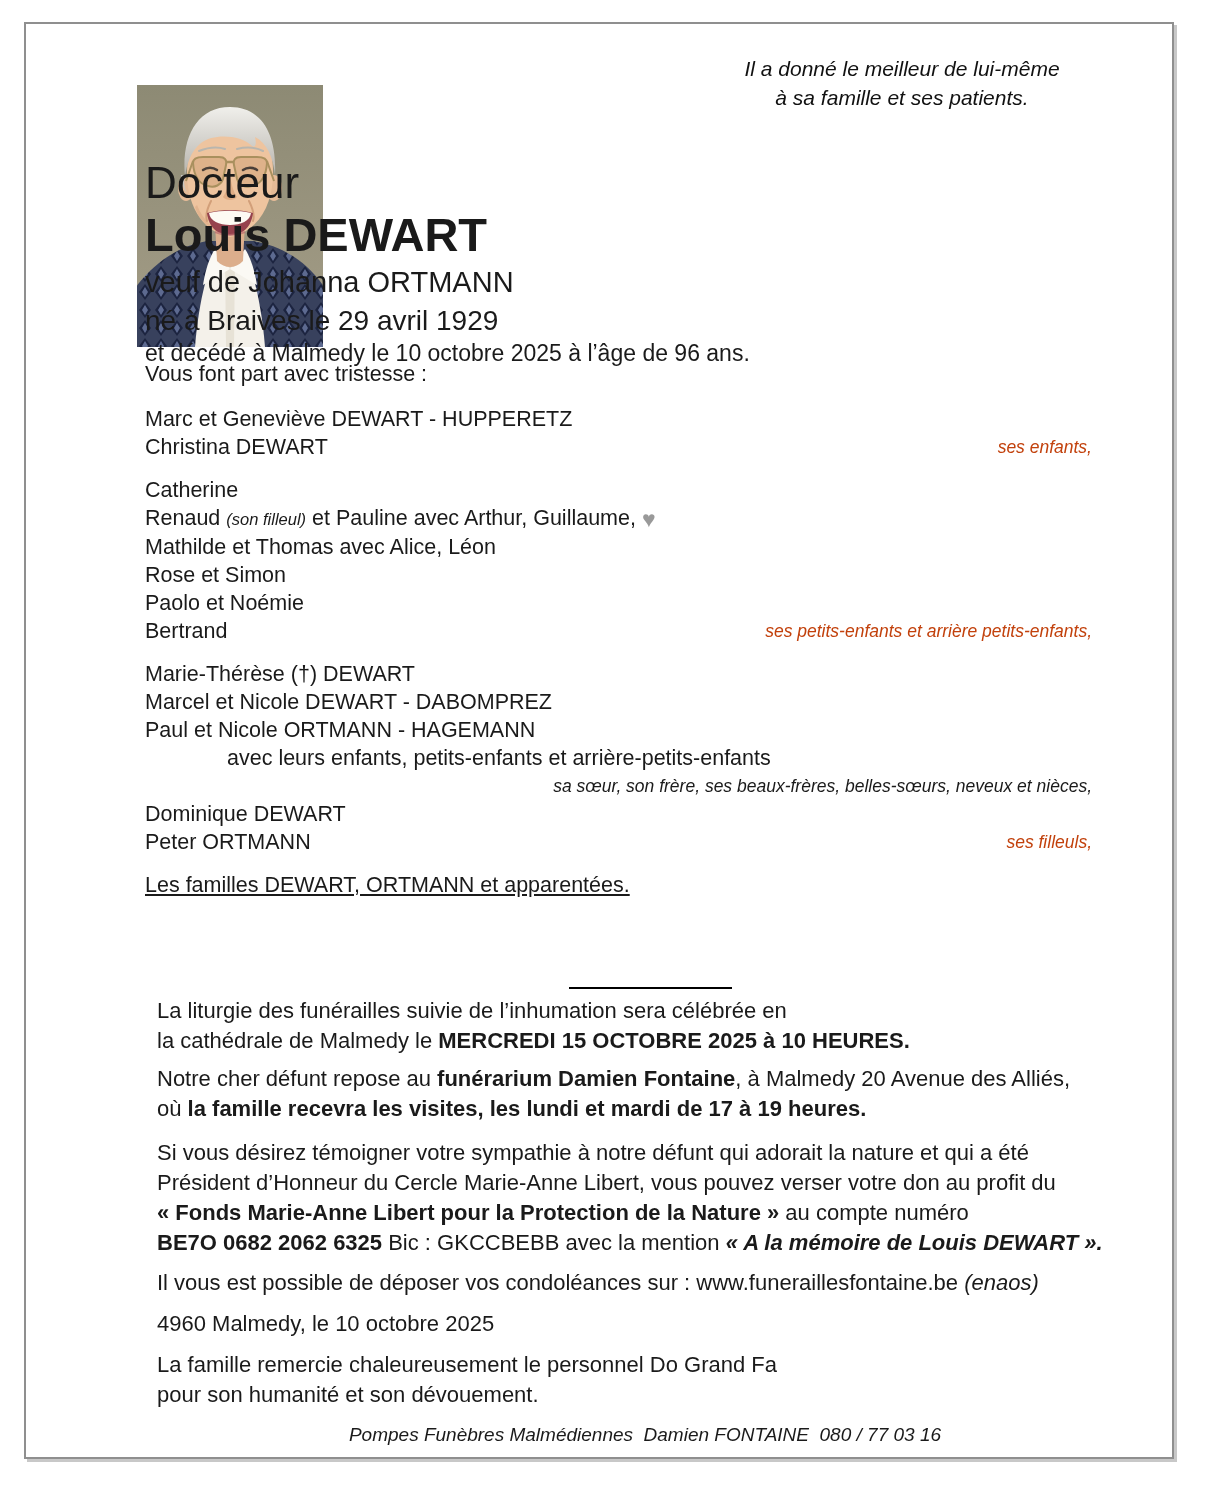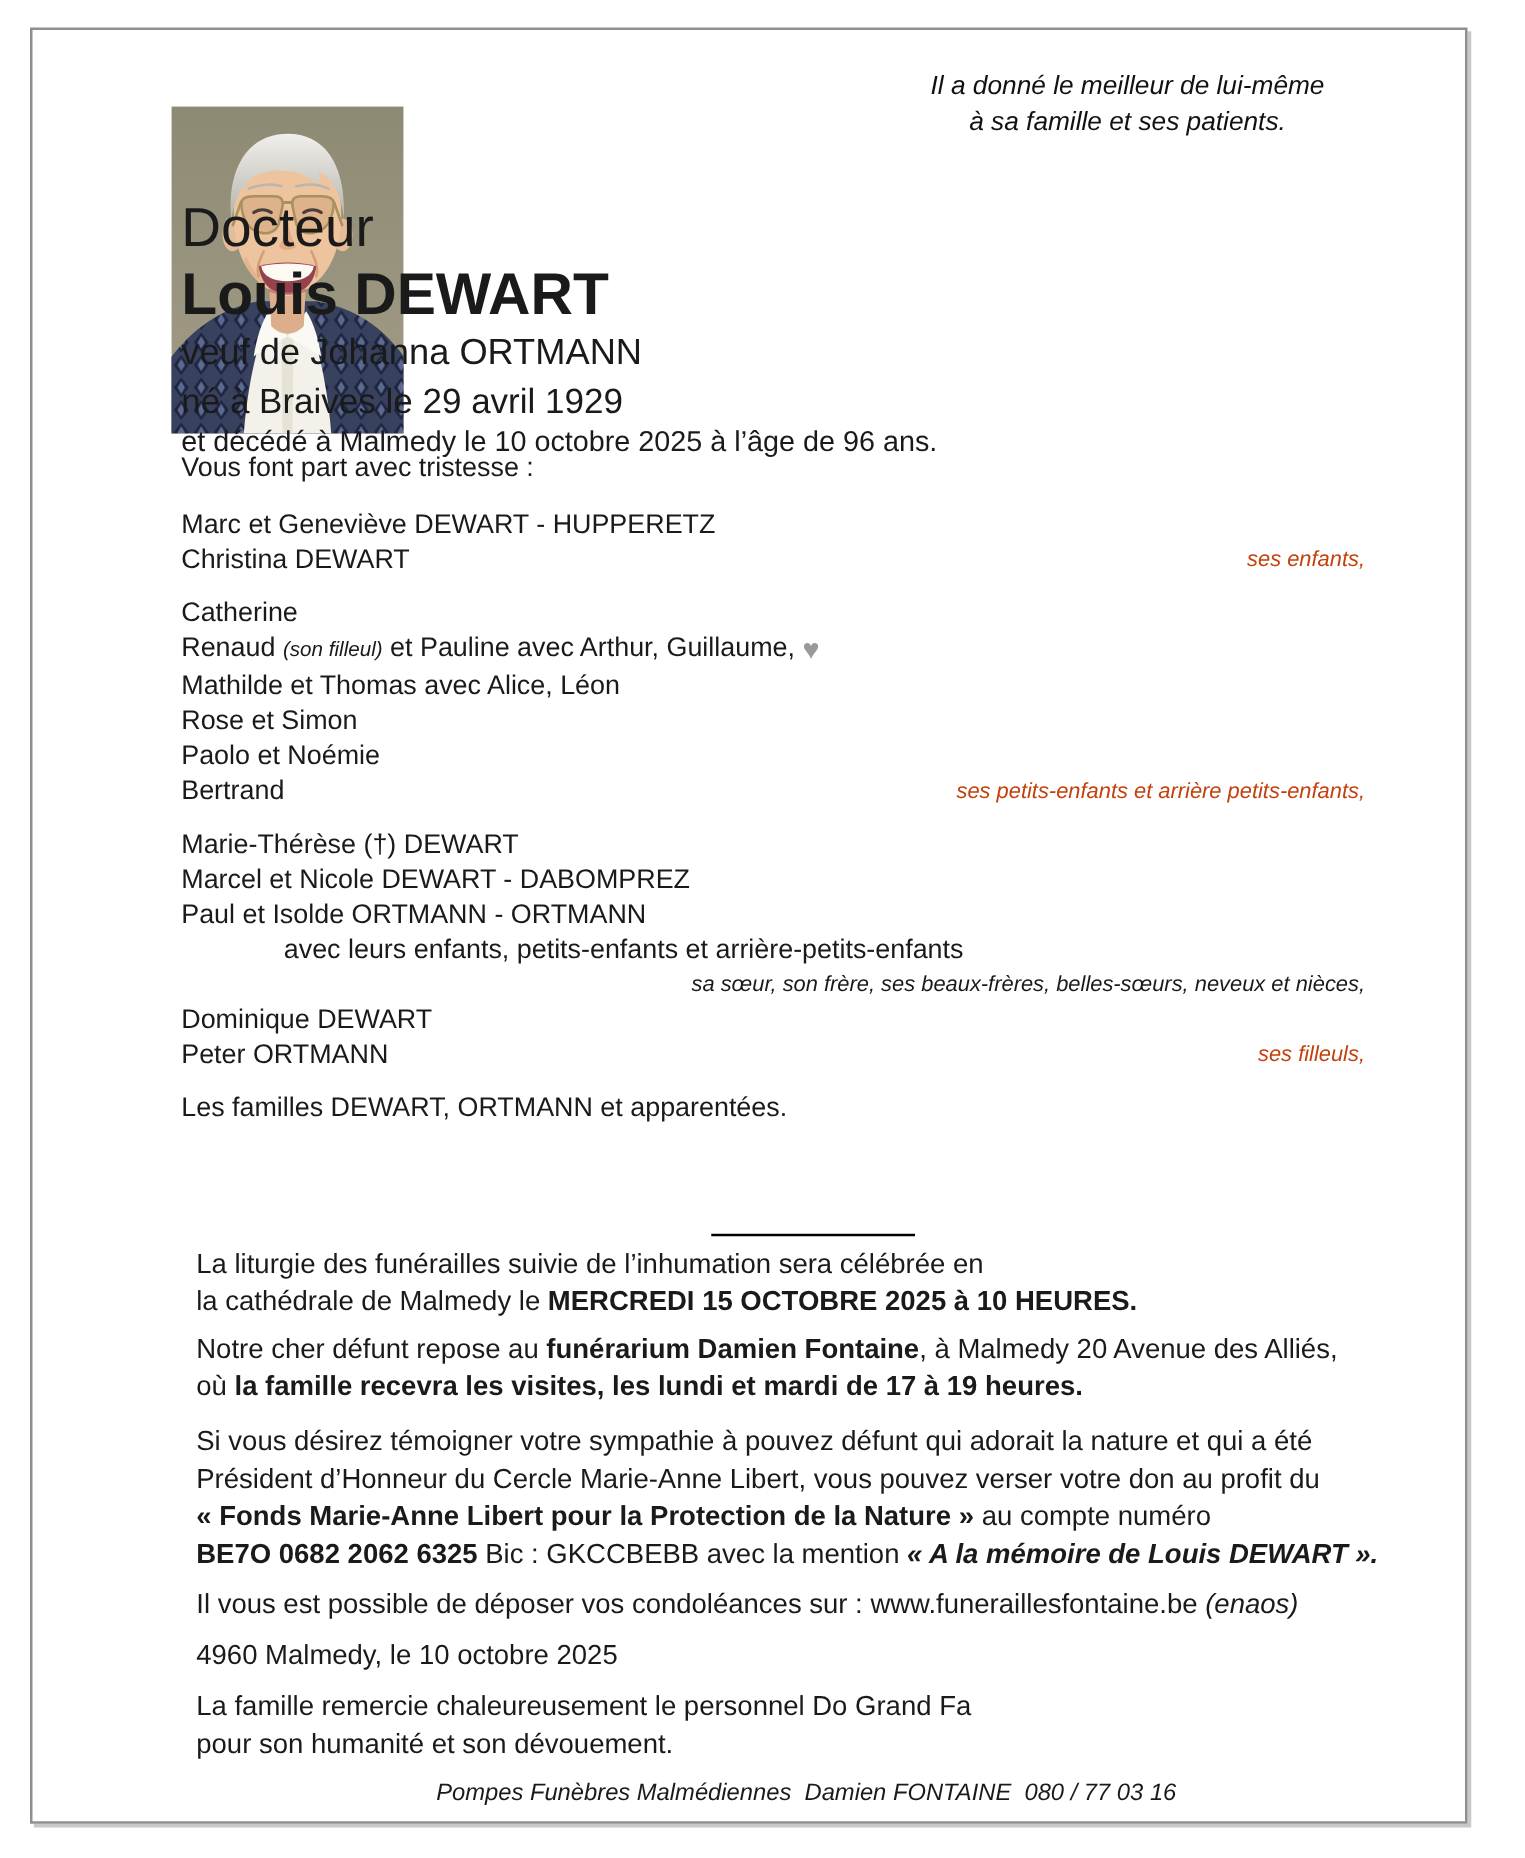--- a/index.html
+++ b/index.html
@@ -32,21 +32,21 @@
   .intro{margin-bottom:17px;}
   .group{position:relative;margin-bottom:15px;}
   .side-label{
     position:absolute;right:0;bottom:0;
     font-style:italic;font-size:17.5px;line-height:28px;color:#c2410c;
   }
   .line-right{text-align:right;font-style:italic;font-size:17.5px;line-height:28px;}
   .indent{padding-left:82px;}
   .note{font-style:italic;font-size:16.5px;}
   .heart{color:#999999;font-size:23px;vertical-align:-2px;line-height:0;}
-  .families-line{margin-top:10px;}
+  .families-line{margin-top:10px;text-decoration:underline;}
   
   .divider{position:absolute;left:543px;top:963px;width:163px;height:2px;background:#000;}
   
   .ceremony{position:absolute;left:131px;top:972px;width:976px;text-align:left;font-size:22px;line-height:30px;}
   .ceremony p{margin:0 0 8px 0;}
   .ceremony p.gap14{margin-bottom:14px;}
   .ceremony p.gap10{margin-bottom:10px;}
   .ceremony p.gap11{margin-bottom:11px;}
   .b{font-weight:bold;}
   .bi{font-weight:bold;font-style:italic;}
@@ -142,21 +142,21 @@
       <div>Mathilde et Thomas avec Alice, Léon</div>
       <div>Rose et Simon</div>
       <div>Paolo et Noémie</div>
       <div>Bertrand</div>
       <span class="side-label">ses petits-enfants et arrière petits-enfants,</span>
     </div>
 
     <div class="group">
       <div>Marie-Thérèse (†) DEWART</div>
       <div>Marcel et Nicole DEWART - DABOMPREZ</div>
-      <div>Paul et Isolde ORTMANN - ORTMANN</div>
+      <div>Paul et Nicole ORTMANN - HAGEMANN</div>
       <div class="indent">avec leurs enfants, petits-enfants et arrière-petits-enfants</div>
       <div class="line-right">sa sœur, son frère, ses beaux-frères, belles-sœurs, neveux et nièces,</div>
       <div>Dominique DEWART</div>
       <div>Peter ORTMANN</div>
       <span class="side-label">ses filleuls,</span>
     </div>
 
     <div class="families-line">Les familles DEWART, ORTMANN et apparentées.</div>
   </div>
 
@@ -165,21 +165,21 @@
   <div class="ceremony">
     <p>
       <span>La liturgie des funérailles suivie de l’inhumation sera célébrée en</span><br>
       <span>la cathédrale de Malmedy le </span><span class="b">MERCREDI 15 OCTOBRE 2025 à 10 HEURES.</span>
     </p>
     <p class="gap14">
       <span>Notre cher défunt repose au </span><span class="b">funérarium Damien Fontaine</span><span>, à Malmedy 20 Avenue des Alliés,</span><br>
       <span>où </span><span class="b">la famille recevra les visites, les lundi et mardi de 17 à 19 heures.</span>
     </p>
     <p class="gap10">
-      <span>Si vous désirez témoigner votre sympathie à pouvez défunt qui adorait la nature et qui a été</span><br>
+      <span>Si vous désirez témoigner votre sympathie à notre défunt qui adorait la nature et qui a été</span><br>
       <span>Président d’Honneur du Cercle Marie-Anne Libert, vous pouvez verser votre don au profit du</span><br>
       <span class="b">« Fonds Marie-Anne Libert pour la Protection de la Nature »</span><span> au compte numéro</span><br>
       <span class="b">BE7O 0682 2062 6325</span><span> Bic : GKCCBEBB avec la mention </span><span class="bi">« A la mémoire de Louis DEWART ».</span>
     </p>
     <p class="gap11">
       <span>Il vous est possible de déposer vos condoléances sur : www.funeraillesfontaine.be </span><span class="i">(enaos)</span>
     </p>
     <p class="gap11">4960 Malmedy, le 10 octobre 2025</p>
     <p>
       <span>La famille remercie chaleureusement le personnel Do Grand Fa</span><br>

